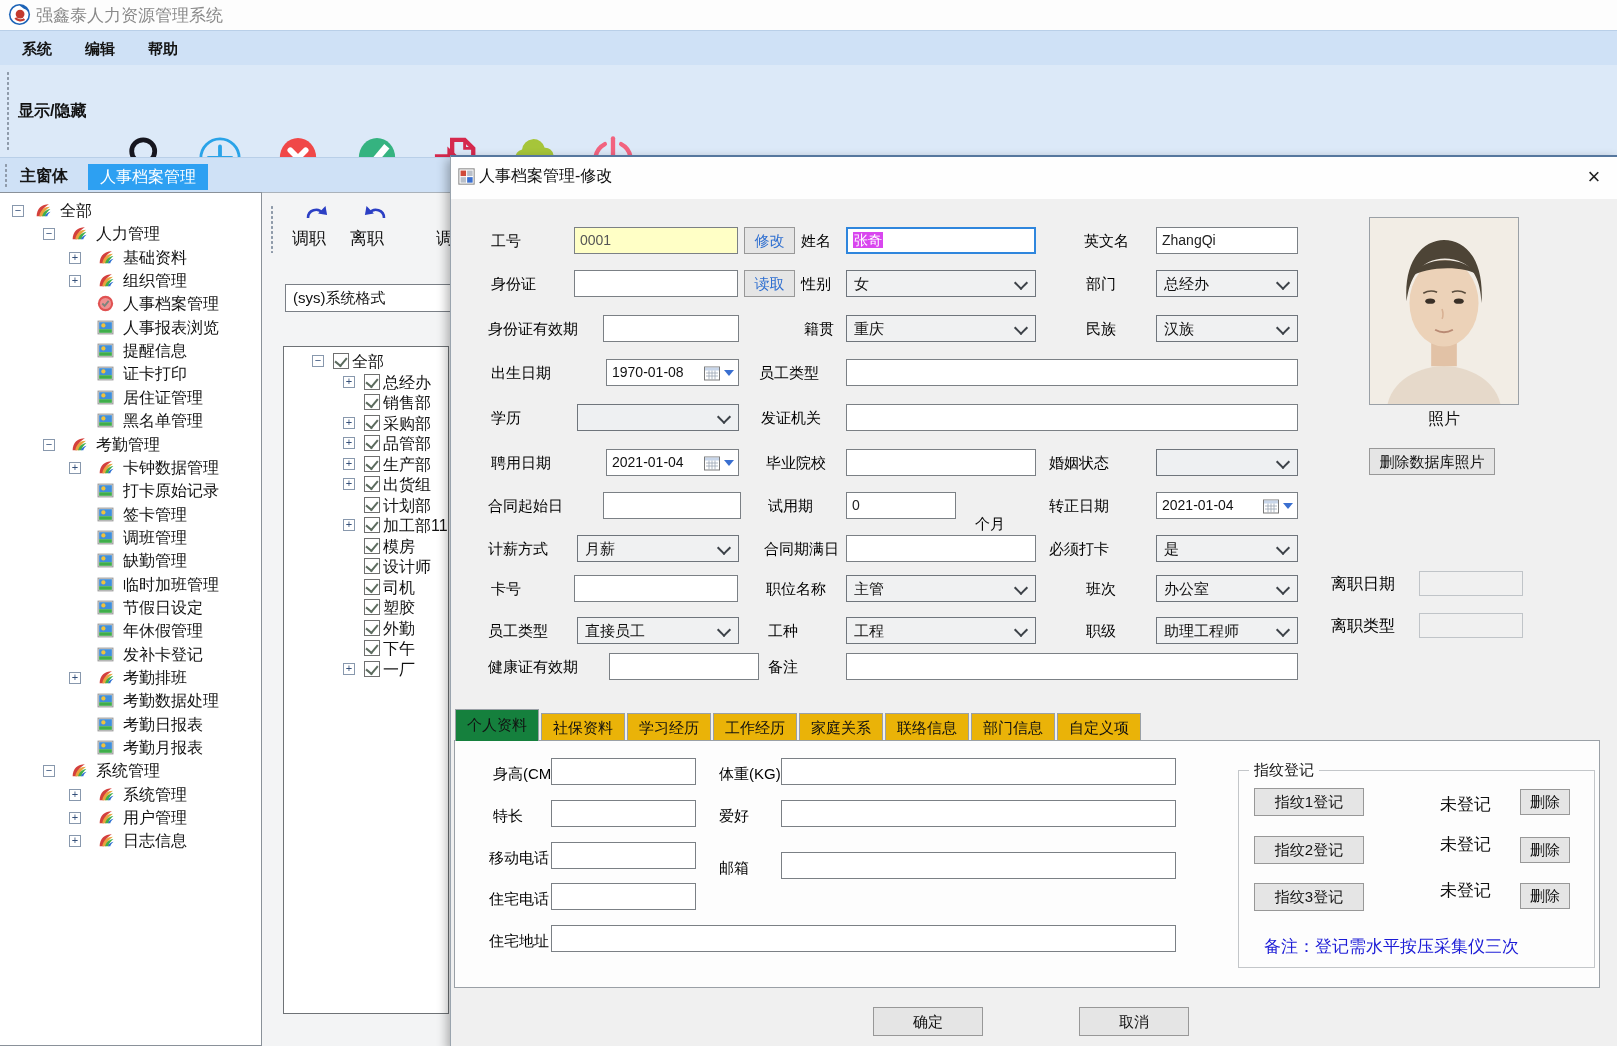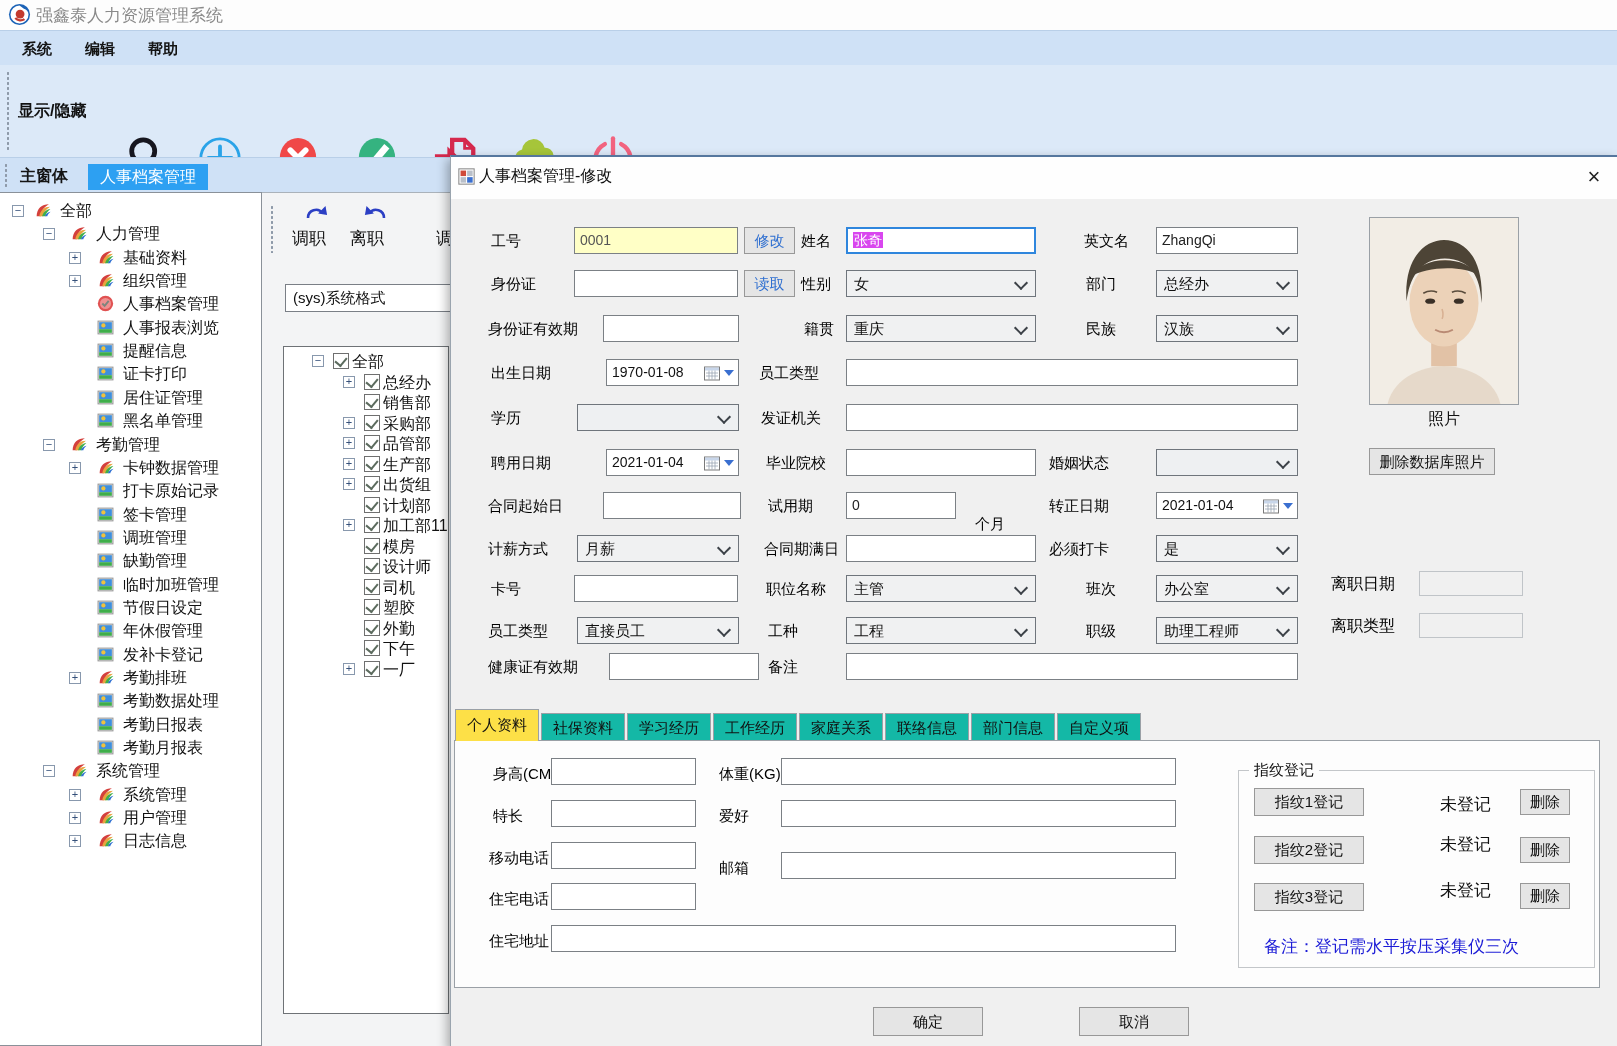--- a/index.html
+++ b/index.html
@@ -55,22 +55,22 @@
   .combo{position:absolute;height:27px;background:#f0f1f2;border:1px solid #6f757c;box-sizing:border-box;font-size:15px;line-height:25px;padding:0 22px 0 7px;color:#111;overflow:hidden;white-space:nowrap;}
   .chev{position:absolute;right:9px;top:7px;width:8px;height:8px;border-right:2px solid #3c4248;border-bottom:2px solid #3c4248;transform:rotate(45deg);}
   .datebox{position:absolute;height:27px;background:#fff;border:1px solid #7b8085;box-sizing:border-box;font-size:14px;line-height:25px;padding-left:5px;color:#111;white-space:nowrap;}
   .cal{position:absolute;right:18px;top:4px;width:16px;height:16px;}
   .tri{position:absolute;right:4px;top:10px;width:0;height:0;border-left:5px solid transparent;border-right:5px solid transparent;border-top:6px solid #3a6fd0;}
   .btn{position:absolute;background:#e5e5e5;border:1px solid #989898;box-sizing:border-box;font-size:15px;color:#111;text-align:center;cursor:default;}
   .btn.bluetext{color:#2f6fd0;}
   .photo-box{position:absolute;left:918px;top:60px;width:150px;height:188px;border:1px solid #9aa0a6;background:#f4efe8;box-sizing:border-box;}
   .photo-box svg{width:100%;height:100%;display:block;}
   .photo-caption{position:absolute;left:918px;top:252px;width:150px;text-align:center;font-size:16px;color:#111;}
-  .dtab{height:27px;line-height:27px;padding:0 11px;font-size:15px;color:#111;background:#14b8a6;border:1px solid #9aa0a6;border-bottom:none;margin-right:2px;}
-  .dtab.active{background:#fde047;height:31px;line-height:30px;position:relative;z-index:3;margin-top:-3px;}
+  .dtab{height:27px;line-height:27px;padding:0 11px;font-size:15px;color:#111;background:#eab308;border:1px solid #9aa0a6;border-bottom:none;margin-right:2px;}
+  .dtab.active{background:#15803d;height:31px;line-height:30px;position:relative;z-index:3;margin-top:-3px;}
   .dtab-strip{position:absolute;left:4px;top:553px;display:flex;align-items:flex-end;height:31px;}
   .content-panel{position:absolute;left:3px;top:583px;width:1146px;height:248px;background:#fdfdfd;border:1px solid #9aa0a6;box-sizing:border-box;z-index:1;}
   .fieldset{position:absolute;left:787px;top:613px;width:355px;height:196px;border:1px solid #c3c6c9;z-index:2;}
   .fieldset .legend{position:absolute;left:10px;top:-10px;background:#fdfdfd;padding:0 5px;font-size:15px;color:#111;}
   .fp-status{position:absolute;font-size:17px;color:#111;}
   .fp-note{position:absolute;left:813px;top:778px;font-size:17px;color:#1b1bd6;z-index:2;}
   .footer-btn{height:29px;line-height:27px;width:110px;}
 </style>
 </head>
 <body>

